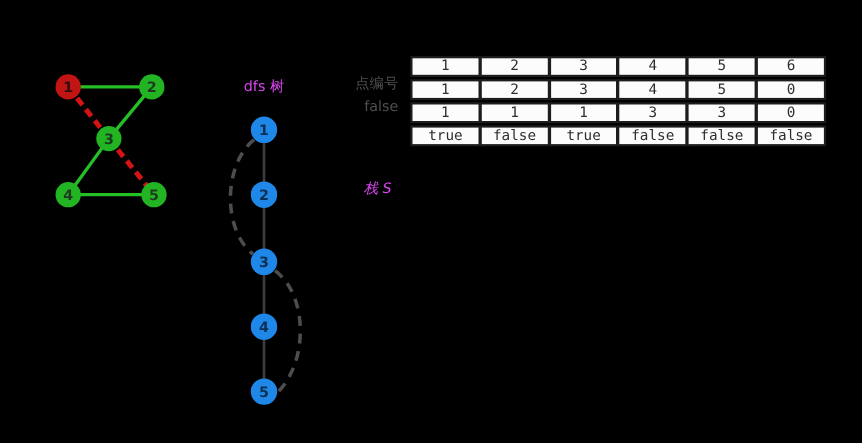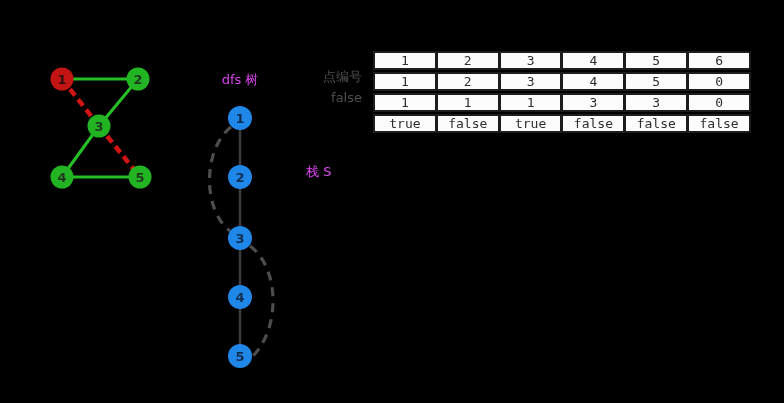--- a/index.html
+++ b/index.html
@@ -30,21 +30,21 @@
   .cut-node-text   { fill: #2e0f0f; }
   .tree-node-text  { fill: #0e2e52; }
 
   .gray-label {
     position: absolute;
     color: #d946ef;
     font-size: 13px;
     line-height: 16px;
   }
   #dfs-tree-title { left: 200px; top: 72px; width: 80px; text-align: center; }
-  #stack-label    { left: 306px; top: 164px; width: 50px; text-align: left; }
+  #stack-label    { left: 306px; top: 164px; width: 50px; text-align: right; font-style: italic; }
 
   #row-labels {
     position: absolute;
     left: 272px;
     top: 66px;
     width: 90px;
     display: flex;
     flex-direction: column;
   }
   .row-label {

